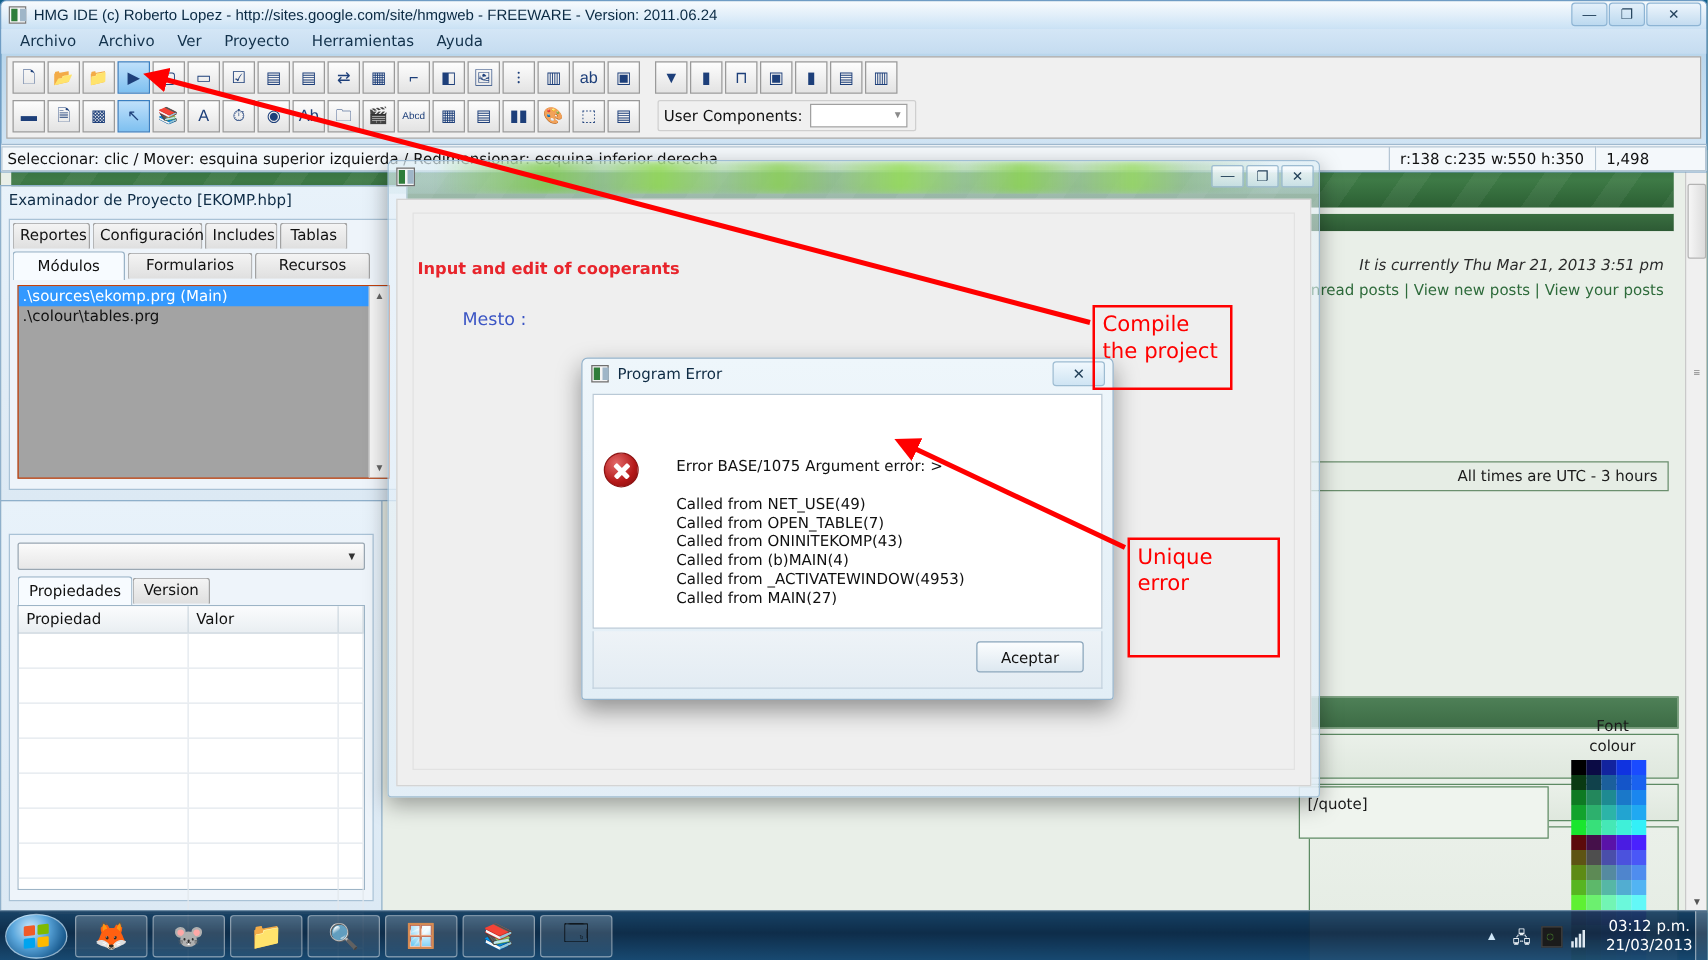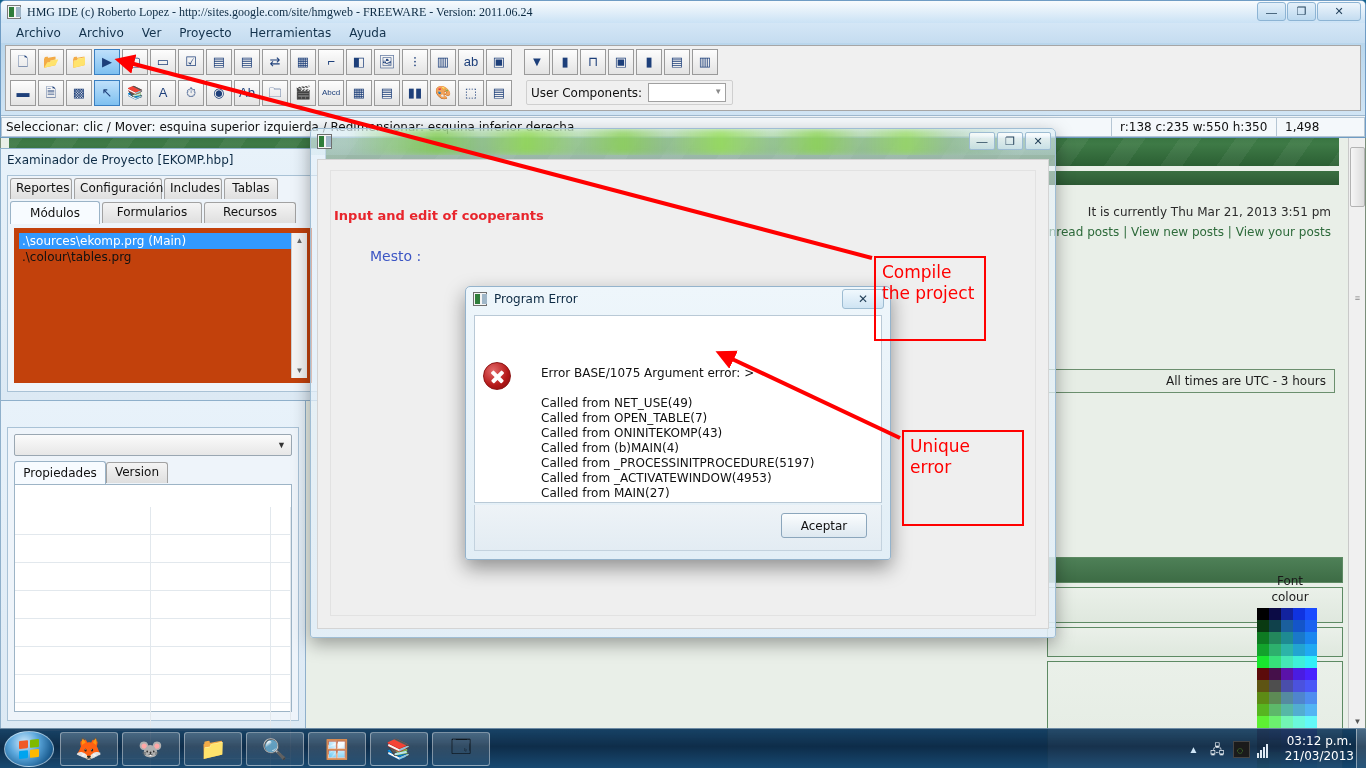--- a/index.html
+++ b/index.html
@@ -108,21 +108,21 @@
     border-radius:5px 5px 0 0;
   }
   #ide-titlebar {
     position:relative; height:22px;
     background:linear-gradient(180deg, rgba(255,255,255,.85), rgba(205,228,247,.75));
     border-radius:4px 4px 0 0;
     display:flex; align-items:center;
   }
   #ide-title-text {
     font-size:12px; color:#0b2a43; margin-left:26px;
-    white-space:nowrap; font-family:Liberation Serif, serif;
+    white-space:nowrap; font-family:Liberation Sans, sans-serif;
   }
   .ide-app-icon {
     position:absolute; left:6px; top:4px; width:14px; height:14px;
     background:#f5f5f5; border:1px solid #7a7a7a;
   }
   .ide-app-icon:after{
     content:""; position:absolute; left:1px; top:1px; width:5px; height:10px;
     background:#2f7d3a;
     box-shadow:7px 0 0 0 #9fb6c8;
   }
@@ -221,21 +221,21 @@
     font-size:12px; color:#111; text-align:center;
     border-radius:3px 3px 0 0; padding:0 5px;
     font-family:"DejaVu Sans", sans-serif;
   }
   .tab.active {
     background:#f7fbff; top:1px; height:23px; line-height:22px; z-index:3;
     border-color:#9ab3c7;
   }
   .listbox {
     position:absolute; left:6px; right:6px; top:52px; bottom:8px;
-    background:#c2410c; border:5px solid #c2410c;
+    background:#a3a3a3; border:1px solid #c2410c;
   }
   .list-item {
     font-size:12px; color:#111; padding:1px 3px; white-space:nowrap;
     font-family:"DejaVu Sans", sans-serif;
   }
   .list-item.sel { background:#3399ff; color:#fff; }
   .lb-scroll {
     position:absolute; right:0; top:0; bottom:0; width:16px;
     background:#f4f4f4; border-left:1px solid #cfcfcf;
   }
@@ -386,21 +386,21 @@
     font-family:"DejaVu Sans", sans-serif;
   }
 
   
   #annot-svg { position:absolute; left:0; top:0; width:1366px; height:768px; pointer-events:none; }
   .callout {
     position:absolute; border:2px solid #ff0000; background:transparent;
     color:#ff0000; font-size:17px; line-height:21px; padding:4px 0 0 6px;
     white-space:pre; font-family:"DejaVu Sans", sans-serif;
   }
-  #callout-compile { left:874px; top:256px; width:112px; height:85px; }
+  #callout-compile { left:874px; top:244px; width:112px; height:68px; }
   #callout-unique  { left:902px; top:430px; width:122px; height:96px; }
 
   
   #taskbar {
     position:absolute; left:0; bottom:0; width:1366px; height:40px;
     background:linear-gradient(180deg, rgba(20,60,95,.92) 0%, rgba(12,40,68,.95) 45%, rgba(22,70,110,.95) 100%);
     border-top:1px solid rgba(255,255,255,.35);
   }
   #start-orb {
     position:absolute; left:4px; top:2px; width:50px; height:36px; border-radius:50%;
@@ -434,21 +434,21 @@
 </head>
 <body>
 
 <div id="desktop"></div>
 
 <div id="forum-window">
   <div class="forum-page">
     <div class="forum-banner"></div>
     <div class="forum-navbar"></div>
 
-    <div class="forum-text-line" style="top:84px;">It is currently Thu Mar 21, 2013 3:51 pm</div>
+    <div class="forum-text-line" style="top:84px;font-style:italic;">It is currently Thu Mar 21, 2013 3:51 pm</div>
     <div class="forum-text-line forum-link" style="top:104px;">unread posts | View new posts | View your posts</div>
     <div class="forum-utc">All times are UTC - 3 hours</div>
 
     <div class="forum-box header" style="left:1046px; top:436px; width:296px; height:26px;"></div>
     <div class="forum-box" style="left:1046px; top:466px; width:296px; height:36px;"></div>
     <div class="forum-box" style="left:1046px; top:506px; width:296px; height:30px;"></div>
     <div class="forum-box" style="left:1046px; top:540px; width:296px; height:186px;"></div>
 
     <div class="font-colour-label" style="white-space:pre;">Font
 colour</div>
@@ -518,20 +518,21 @@
         <div style="background: rgb(158, 158, 158);"></div>
         <div style="background: rgb(149, 151, 216);"></div>
         <div style="background: rgb(145, 153, 244);"></div>
         <div style="background: rgb(173, 181, 27);"></div>
         <div style="background: rgb(168, 187, 103);"></div>
         <div style="background: rgb(159, 192, 165);"></div>
         <div style="background: rgb(151, 187, 211);"></div>
         <div style="background: rgb(147, 188, 242);"></div>
       </div>
 
+    <div class="forum-quote">[/quote]</div>
 
     <div class="forum-scrollbar">
       <div class="fsb-arrow" style="top:0;">▲</div>
       <div class="fsb-thumb"></div>
       <div class="fsb-grip">≡</div>
       <div class="fsb-arrow" style="bottom:0;">▼</div>
     </div>
   </div>
 </div>
 
@@ -737,20 +738,25 @@
   <div class="panel-inner">
     <div class="combo">
       <span style="position:absolute;left:6px;top:3px;font-size:12px;color:#111;"></span>
       <span class="arrow">▼</span>
     </div>
     <div class="tabstrip" id="inspector-tabs" style="position:absolute;left:6px;right:6px;top:32px;">
         <div class="tab active" style="left: 0px; width: 92px;">Propiedades</div>
         <div class="tab" style="left: 92px; width: 62px;">Version</div>
       </div>
     <div style="position:absolute;left:6px;right:6px;top:56px;bottom:8px;background:#fff;border:1px solid #9db4c6;">
+      <div class="grid-head" id="prop-grid-head">
+          <div class="gh c1">Propiedad</div>
+          <div class="gh c2">Valor</div>
+          <div class="gh c3"></div>
+        </div>
       <div class="grid-body" id="prop-grid-body">
           <div class="grid-row">
             <div class="gc c1"></div>
             <div class="gc c2"></div>
             <div class="gc c3"></div>
           </div>
           <div class="grid-row">
             <div class="gc c1"></div>
             <div class="gc c2"></div>
             <div class="gc c3"></div>
@@ -824,21 +830,20 @@
     <div id="err-close">✕</div>
   </div>
   <div id="err-body">
     <div id="err-icon"></div>
     <div id="err-main">Error BASE/1075  Argument error: &gt;</div>
     <div id="err-stack">
         <div>Called from NET_USE(49)</div>
         <div>Called from OPEN_TABLE(7)</div>
         <div>Called from ONINITEKOMP(43)</div>
         <div>Called from (b)MAIN(4)</div>
-        <div>Called from _PROCESSINITPROCEDURE(5197)</div>
         <div>Called from _ACTIVATEWINDOW(4953)</div>
         <div>Called from MAIN(27)</div>
       </div>
   </div>
   <div id="err-footer">
     <div id="err-ok">Aceptar</div>
   </div>
 </div>
 
 <svg id="annot-svg">

